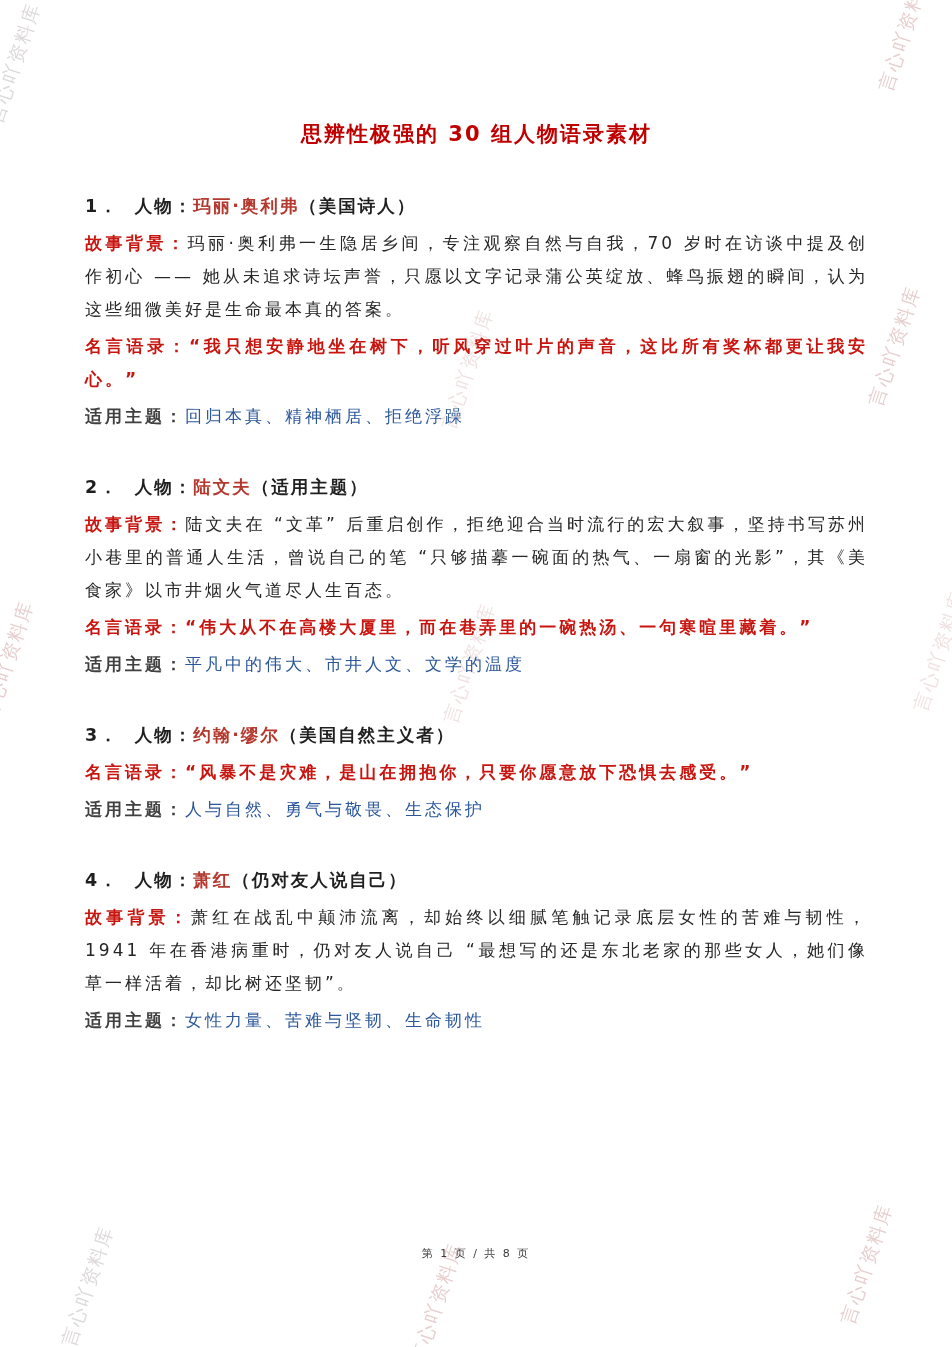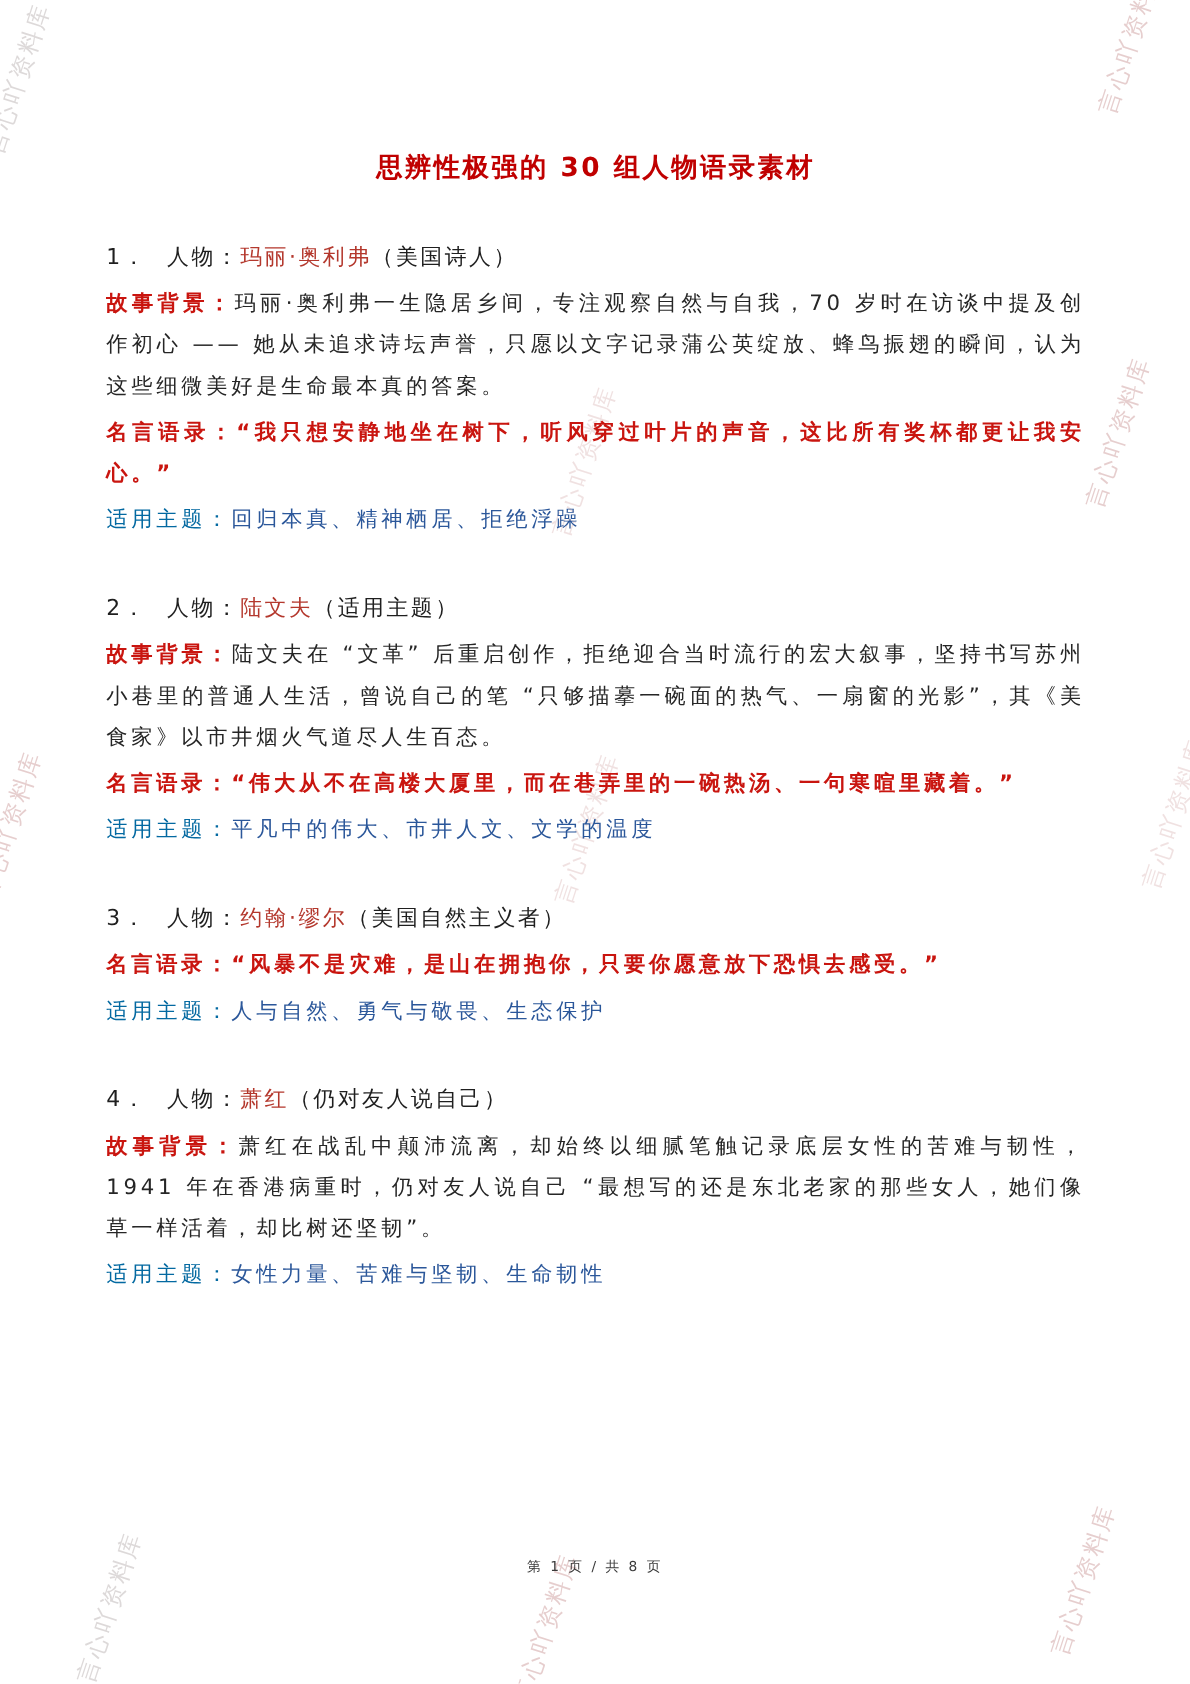--- a/index.html
+++ b/index.html
@@ -17,36 +17,36 @@
     margin-top:116px;
     font-size:21px;
     font-weight:bold;
     color:#c00000;
     text-align:center;
     letter-spacing:2px;
     line-height:36px;
   }
   .entry { margin-top:38px; font-size:17px; color:#262626; }
   .person-line {
-    font-weight:normal;
+    font-weight:bold;
     font-size:17.5px;
     line-height:33px;
     letter-spacing:2px;
     color:#1f1f1f;
   }
   .person-num { margin-right:16px; }
   .person-name { color:#b4382d; }
   .entry p {
     margin:4px 0 0 0;
     line-height:33px;
     text-align:justify;
     letter-spacing:3px;
   }
   .lbl-red { color:#c9150f; font-weight:bold; }
-  .lbl-dark { color:#0369a1; font-weight:normal; }
+  .lbl-dark { color:#404040; font-weight:bold; }
   .quote-p { color:#c9150f; font-weight:bold; }
   .themes { color:#2b579a; }
   .footer {
     position:absolute; left:0; top:1246px; width:952px;
     text-align:center;
     font-size:11px;
     color:#3a3a3a;
     letter-spacing:2px;
   }
   .wm {

